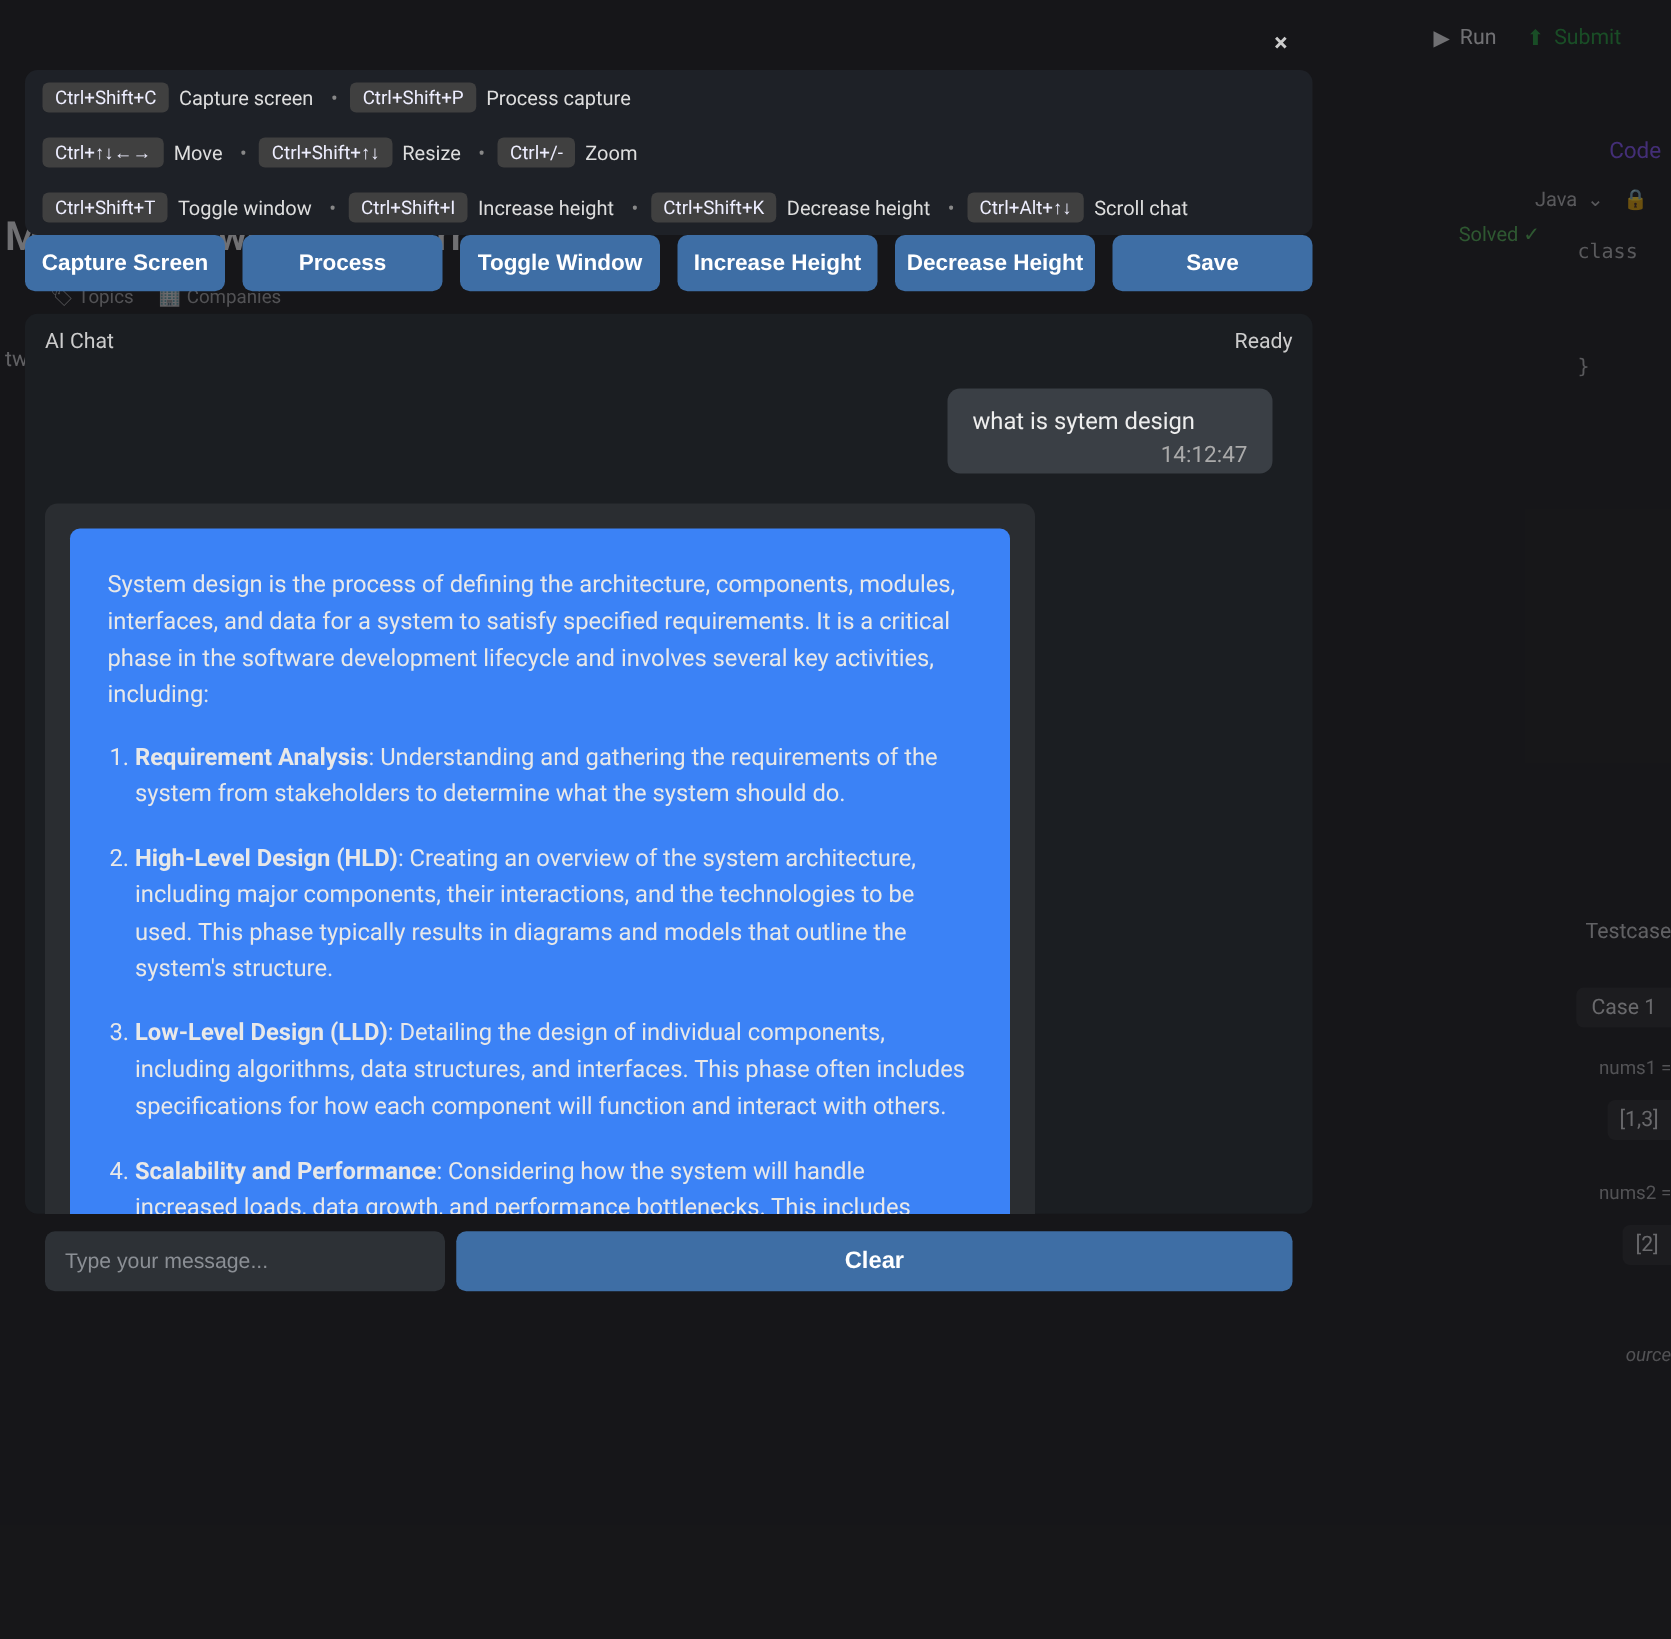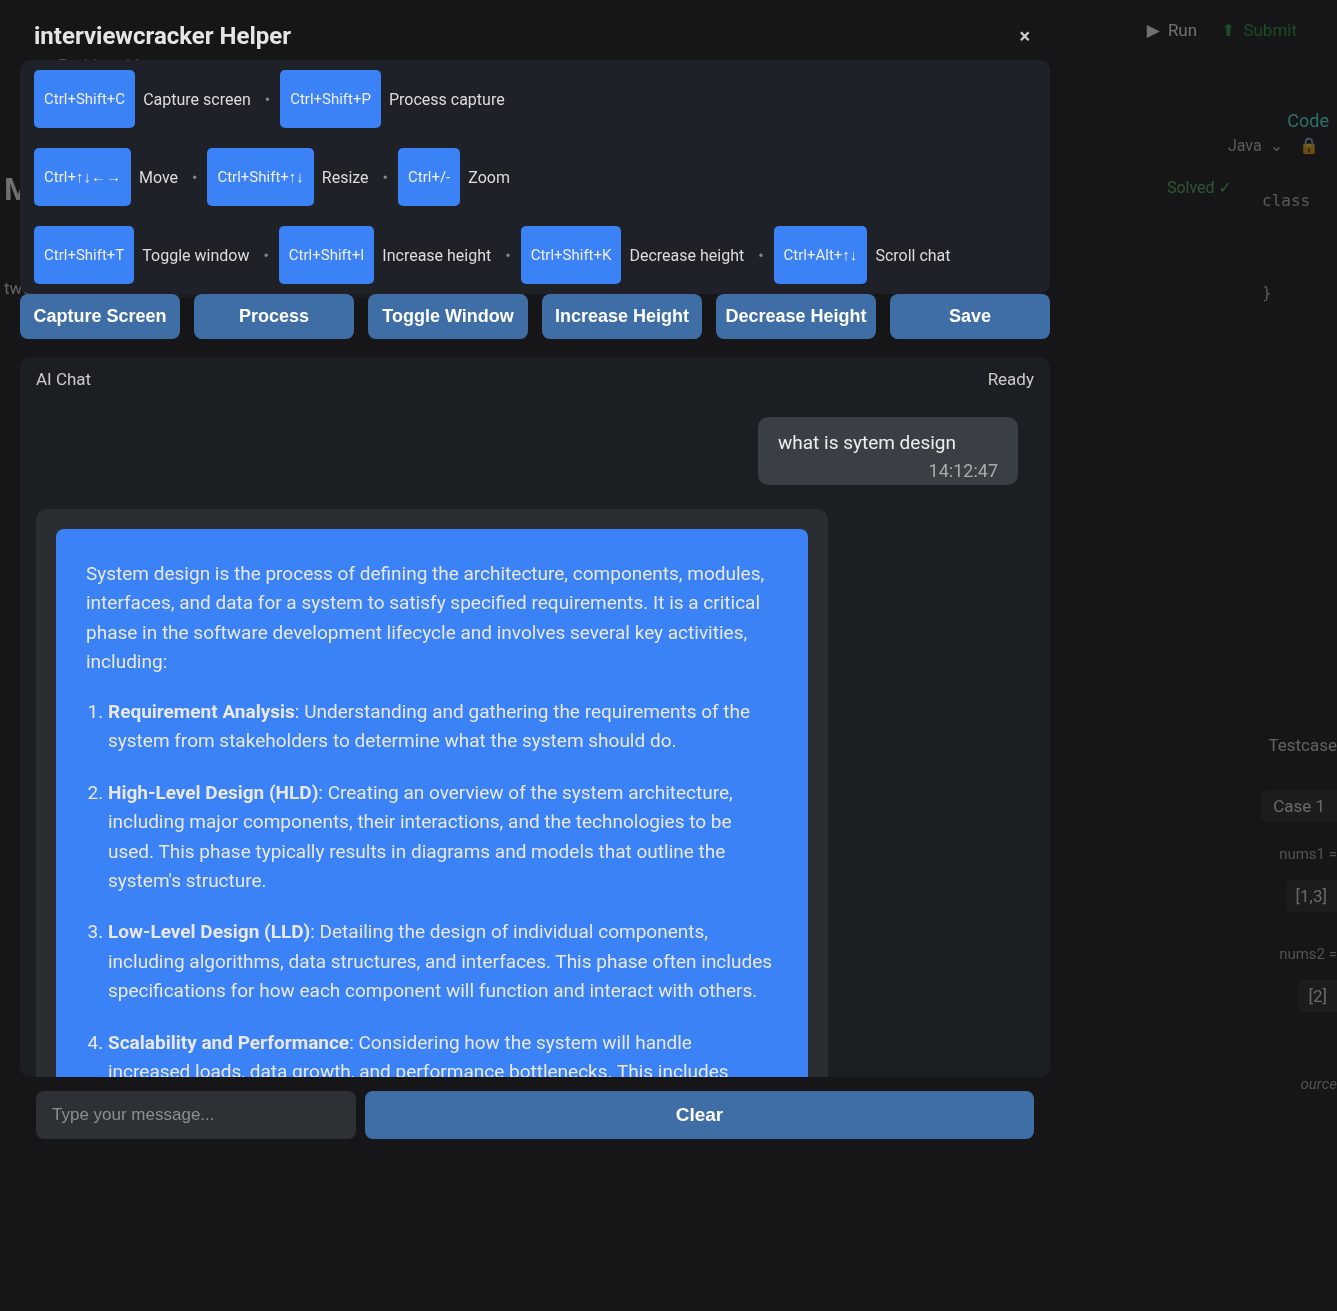--- a/index.html
+++ b/index.html
@@ -28,24 +28,24 @@
     align-items: center;
     padding: 0 40px;
     color: #888;
     font-size: 17px;
     gap: 24px;
   }
   .bg-topbar .spacer { flex: 1; }
   .bg-topbar .run { color: #eee; display:flex; align-items:center; gap:8px;}
   .bg-topbar .submit { color: #2ea043; display:flex; align-items:center; gap:8px;}
   .bg-code-label {
-    position:absolute; top:110px; right:0; color:#5eead4; font-size:18px; padding-right:8px;
+    position:absolute; top:110px; right:0; color:#8b5cf6; font-size:18px; padding-right:8px;
   }
   .bg-java {
-    position:absolute; top:136px; right:18px; color:#bbb; font-size:16px; display:flex; align-items:center; gap:8px;
+    position:absolute; top:150px; right:18px; color:#bbb; font-size:16px; display:flex; align-items:center; gap:8px;
   }
   .bg-code-lines {
     position:absolute; top:190px; right:0; width:75px; color:#bbb;
     font-family: Consolas,monospace; font-size:16px; line-height:22px;
   }
   .bg-testcase {
     position:absolute; top:735px; right:0; color:#ccc; font-size:17px;
   }
   .bg-case1 {
     position:absolute; top:790px; right:0; color:#ddd; font-size:17px; background:#333; padding:6px 12px; border-radius:6px 0 0 6px;
@@ -99,23 +99,23 @@
   .shortcut-bar {
     background:#1e2127;
     border-radius:10px;
     padding:10px 14px;
     display:flex; flex-wrap:wrap;
     gap:10px 8px;
     align-items:center;
     font-size:16px;
   }
   .kbd {
-    background:#3b82f6;
+    background:#404040;
     border-radius:5px;
-    padding:20px 10px;
+    padding:3px 10px;
     color:#eef;
     font-size:15px;
     display:inline-block;
   }
   .sc-label { color:#ddd; margin-right:4px;}
   .sc-sep::after { content:"•"; color:#888; margin:0 2px; }
 
   .tabs {
     display:flex; gap:34px;
     padding: 24px 16px 14px;
@@ -248,21 +248,20 @@
   <div class="bg-desc">
     <span>two sorted arrays </span><span class="kw">nums1</span><span> and </span><span class="kw">nums2</span><span> of size </span><span class="kw">m</span><span> and </span><span class="kw">n</span><span> respectively, return </span><span class="b">the median</span><span> of the two sorted arrays.</span>
   </div>
 </div>
 
 <div class="dim"></div>
 
 <div class="helper">
 
   <div class="helper-title">
-    <span>interviewcracker Helper</span>
     <span class="helper-close">×</span>
   </div>
 
   <div class="shortcut-bar" id="shortcut-bar">
       <span class="kbd">Ctrl+Shift+C</span>
       <span class="sc-label">Capture screen</span>
       <span class="sc-sep"></span>
       <span class="kbd">Ctrl+Shift+P</span>
       <span class="sc-label">Process capture</span>
       <div style="flex-basis: 100%; height: 0px;"></div>

